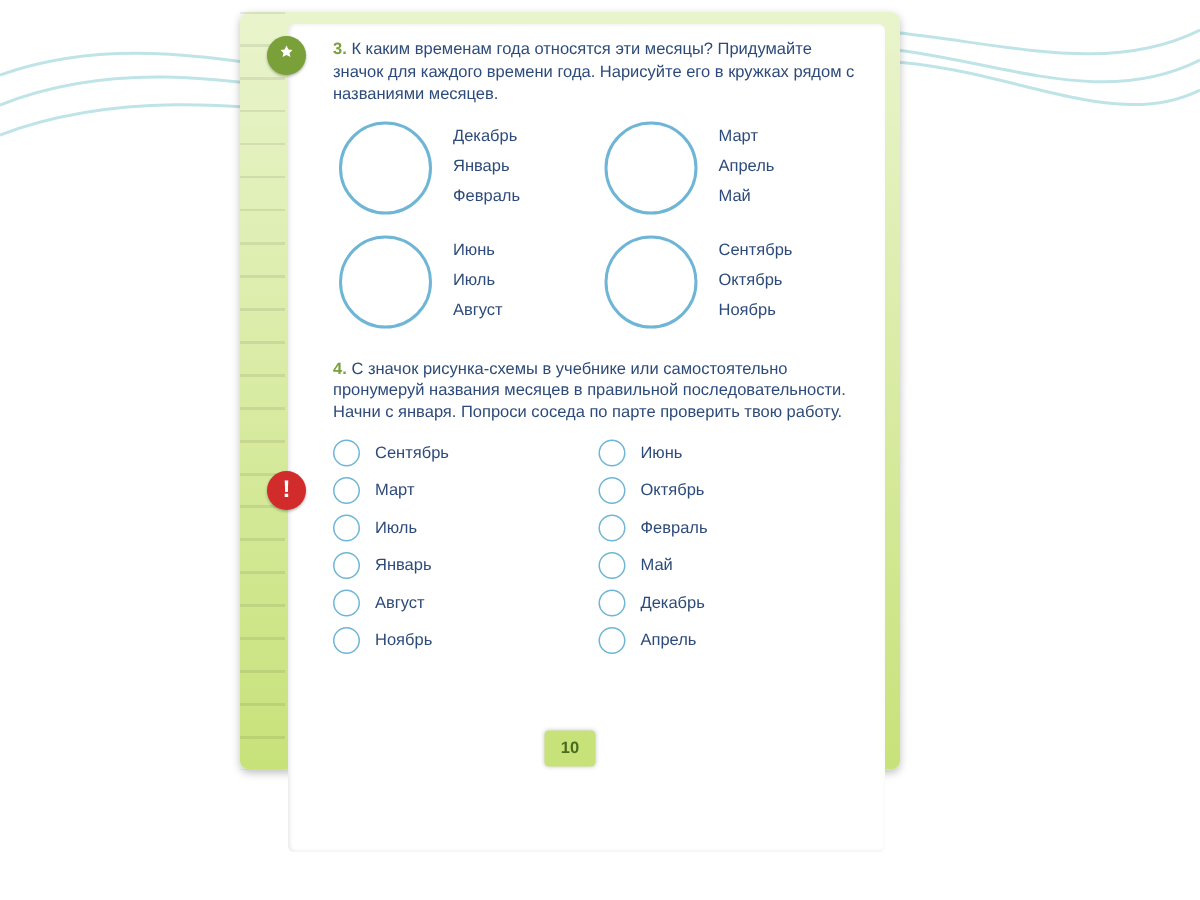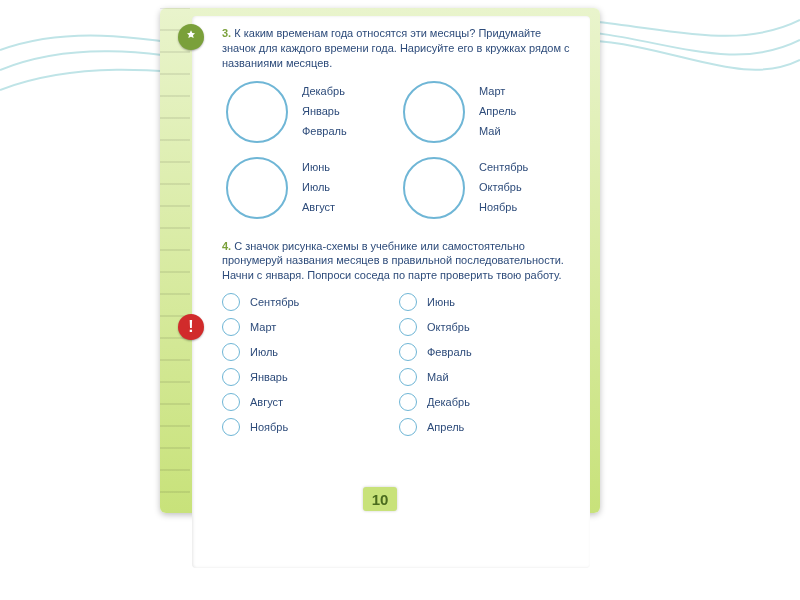--- a/index.html
+++ b/index.html
@@ -22,21 +22,21 @@
   .seasons{display:flex;flex-wrap:wrap;margin-top:10px;}
   .season-group{width:50%;display:flex;align-items:center;margin-bottom:14px;}
   .big-circle{width:58px;height:58px;border:2px solid #6fb6d6;border-radius:50%;flex:0 0 auto;margin-right:14px;margin-left:4px;}
   .months{display:flex;flex-direction:column;justify-content:center;gap:5px;}
   .months span{color:#2d4b7a;}
   .num-list{display:flex;margin-top:10px;}
   .num-col{width:50%;}
   .num-item{display:flex;align-items:center;margin-bottom:7px;}
   .small-circle{width:16px;height:16px;border:1.5px solid #6fb6d6;border-radius:50%;margin-right:10px;flex:0 0 auto;}
   .pagenum{position:absolute;left:50%;bottom:2px;transform:translateX(-50%);
-    width:34px;height:24px;background:#c8e27a;color:#4a6b1e;font-size:15px;font-weight:bold;
+    width:34px;height:24px;background:#c8e27a;color:#4a6b1e;font-size:11px;font-weight:bold;
     display:flex;align-items:center;justify-content:center;border-radius:3px;
     box-shadow:0 0 3px rgba(0,0,0,.2);}
   .spine{position:absolute;left:0;top:0;bottom:0;width:30px;
     background:repeating-linear-gradient(0deg,transparent 0 20px,rgba(0,0,0,.08) 20px 22px);}
 </style>
 </head>
 <body>
 
 <div class="bg">
   <svg class="wave" viewBox="0 0 800 130" preserveAspectRatio="none">

